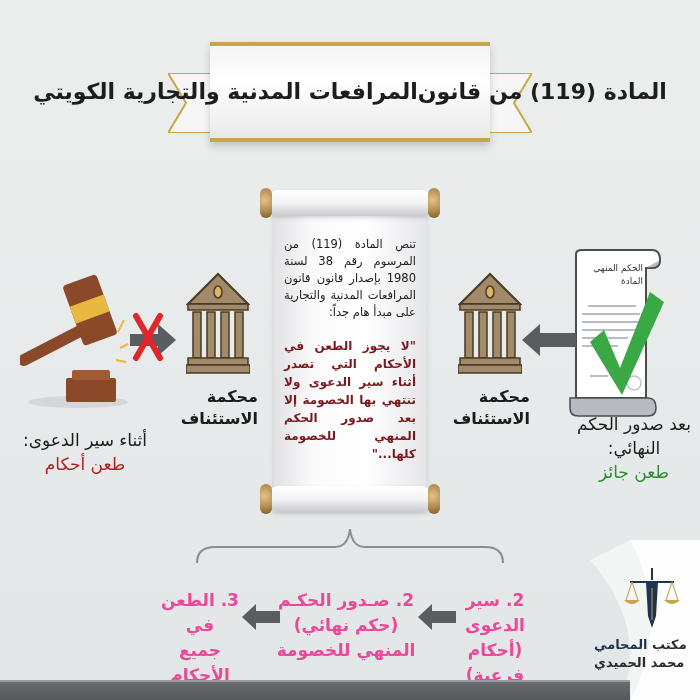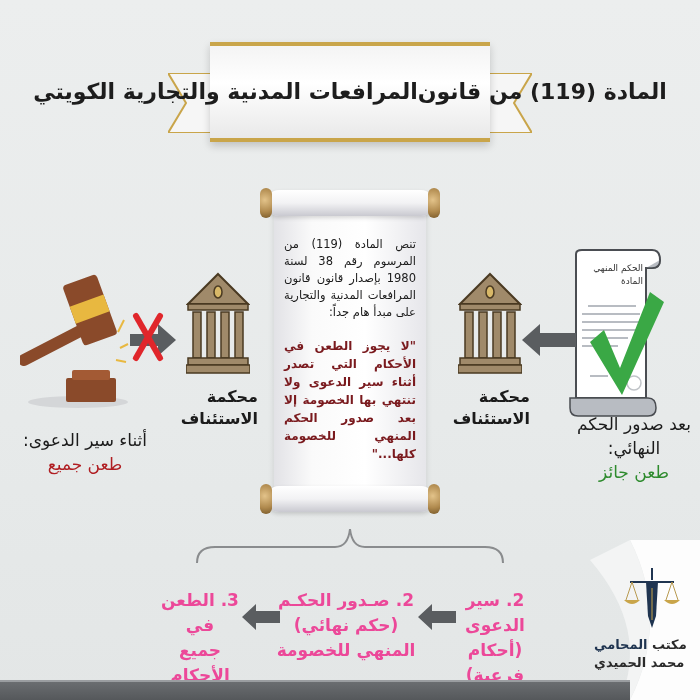--- a/index.html
+++ b/index.html
@@ -194,21 +194,21 @@
   <rect x="49" y="40" width="8" height="46" fill="#a08a6a" stroke="#4a3a22" stroke-width="1.5"></rect>
   <rect x="2" y="86" width="60" height="7" fill="#a08a6a" stroke="#4a3a22" stroke-width="1.5"></rect>
   <rect x="0" y="93" width="64" height="8" fill="#a08a6a" stroke="#4a3a22" stroke-width="1.5"></rect>
 </svg>
 <div class="abs court-label" style="left:178px; top:386px; width:80px;">
   <div>محكمة</div>
   <div>الاستئناف</div>
 </div>
 <div class="abs side-caption" style="left:20px; top:428px; width:130px;">
   <div class="a">أثناء سير الدعوى:</div>
-  <div class="b" style="color:#b01e22;">طعن جميع</div>
+  <div class="b" style="color:#b01e22;">طعن أحكام</div>
 </div>
 
 <div class="step" style="left:440px; top:588px; width:110px;">
   <div>2. سير الدعوى</div>
   <div>(أحكام فرعية)</div>
 </div>
 <svg class="abs" style="left:418px; top:602px; width:40px; height:30px;" viewBox="0 0 40 30">
   <polygon points="0,15 14,2 14,9 38,9 38,21 14,21 14,28" fill="#5a5d60"></polygon>
 </svg>
 <div class="step" style="left:276px; top:588px; width:140px;">

